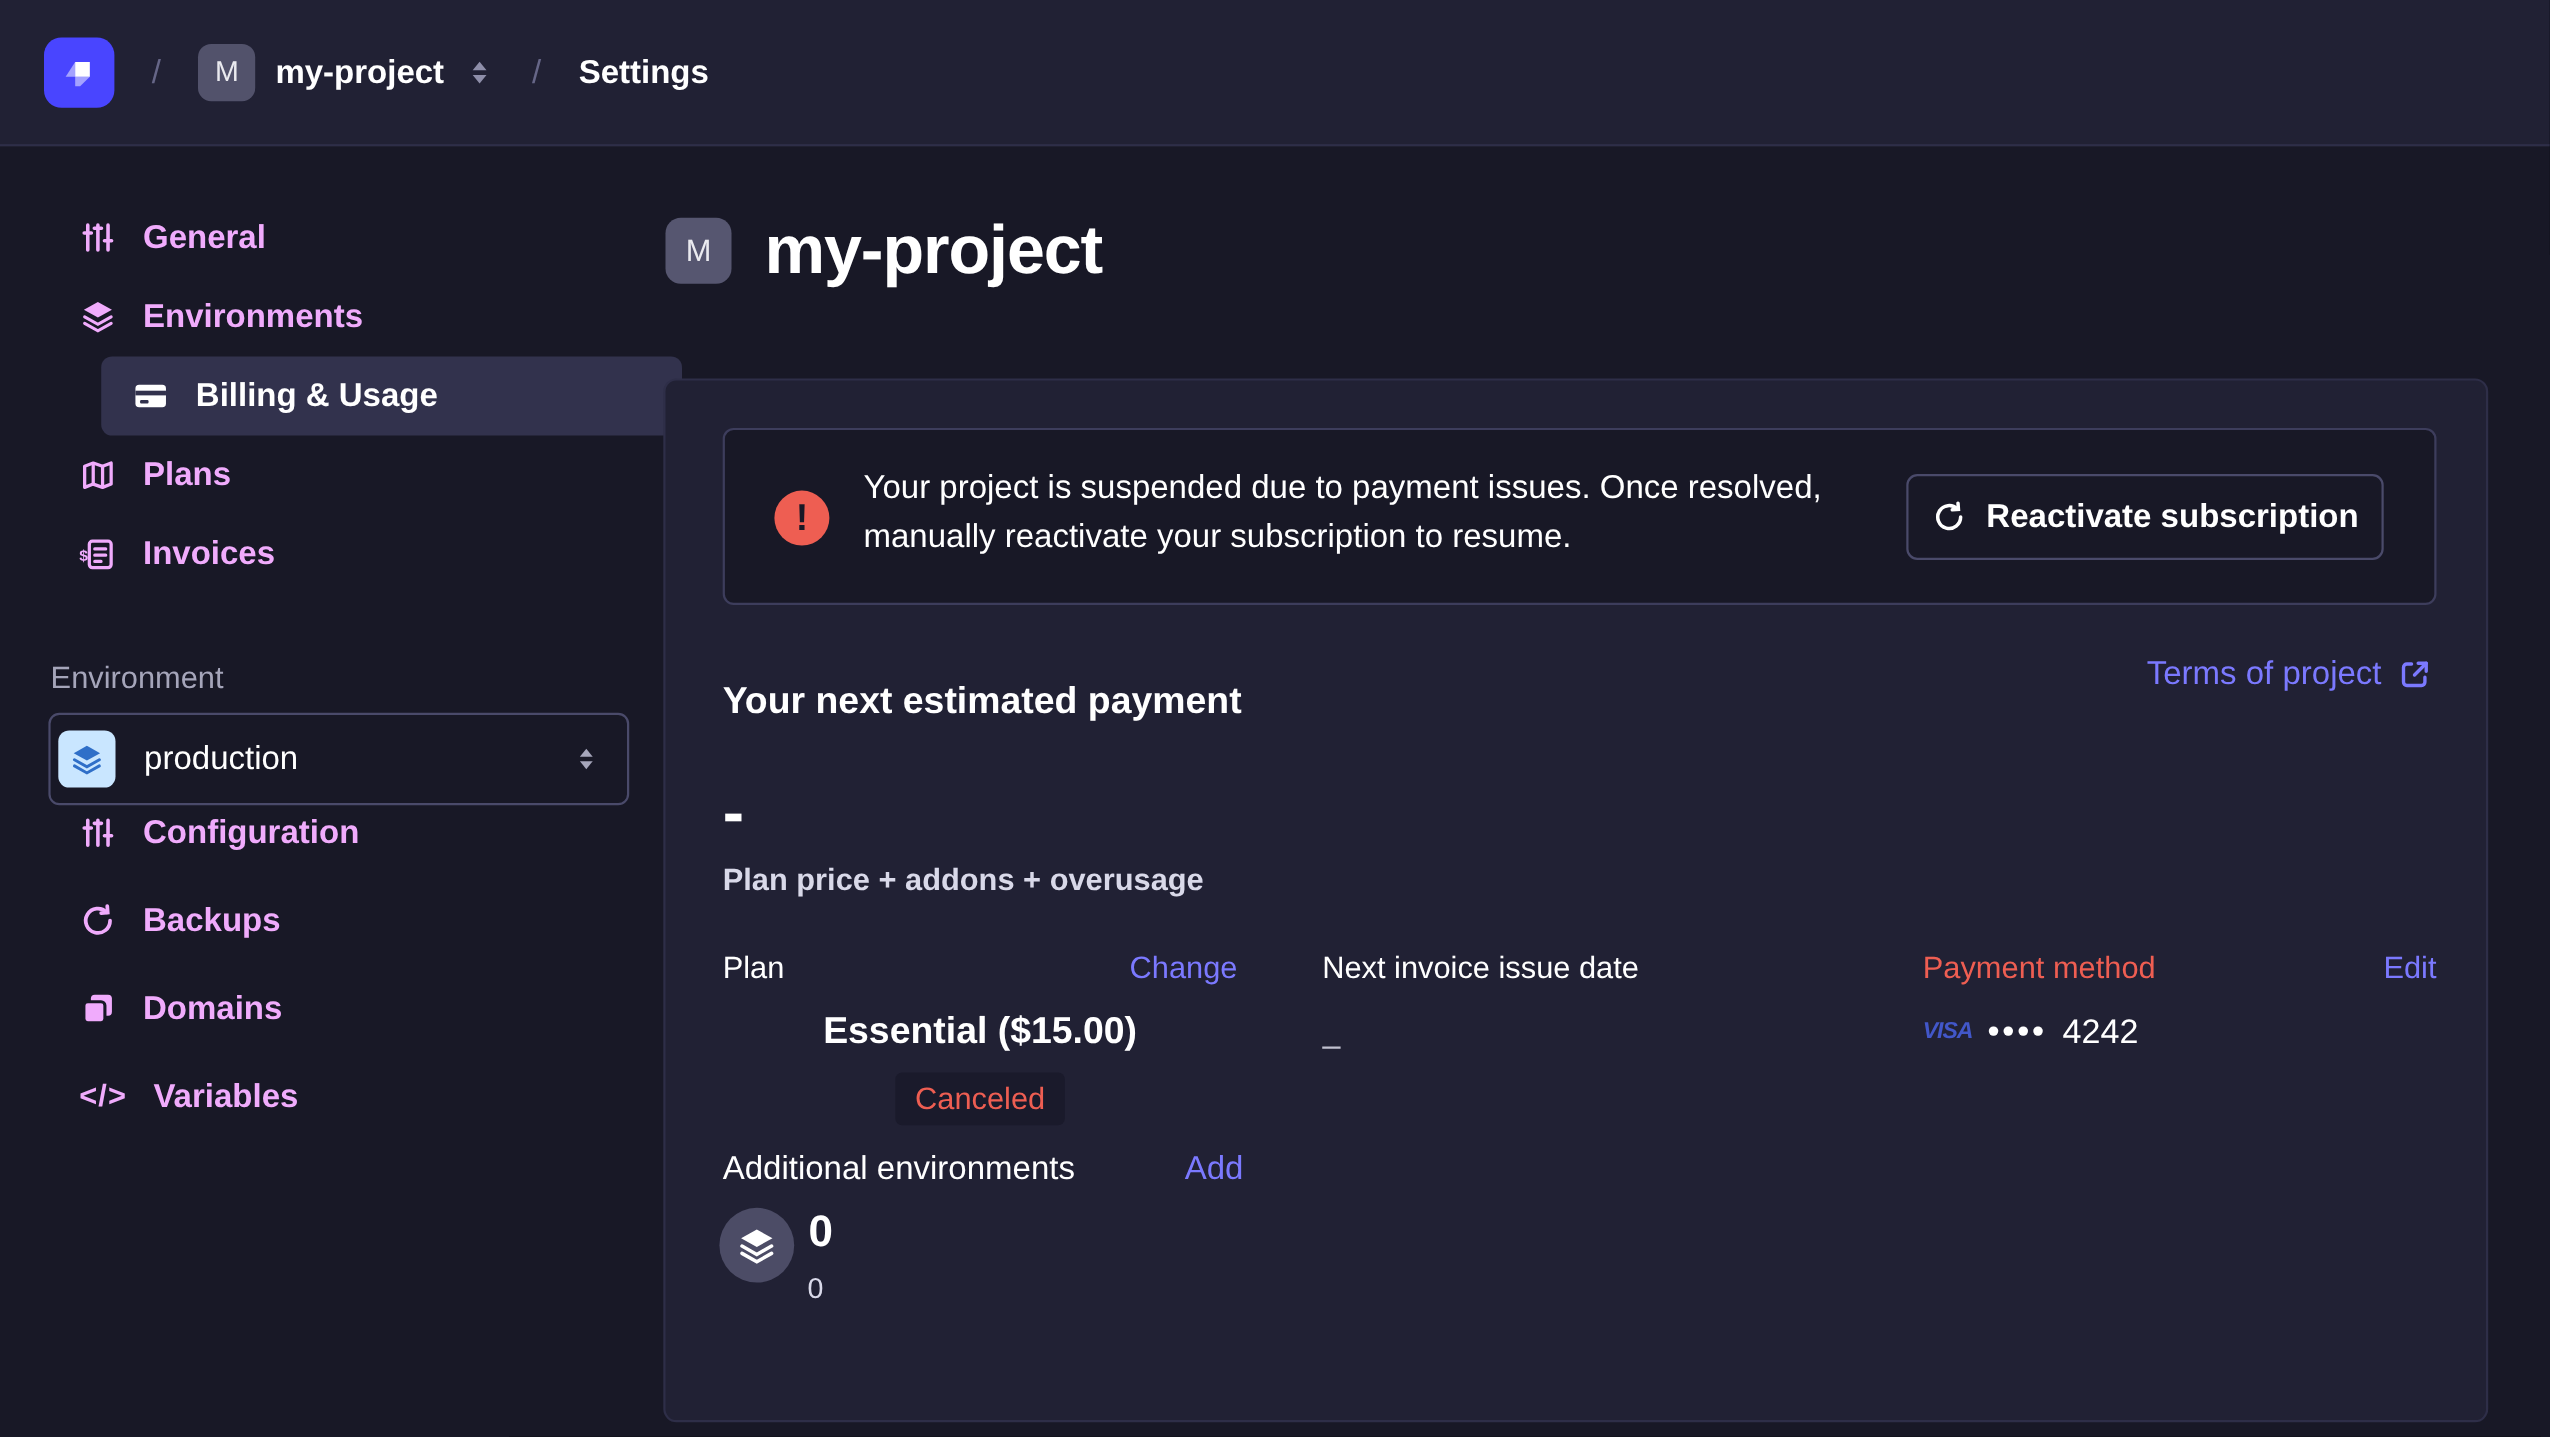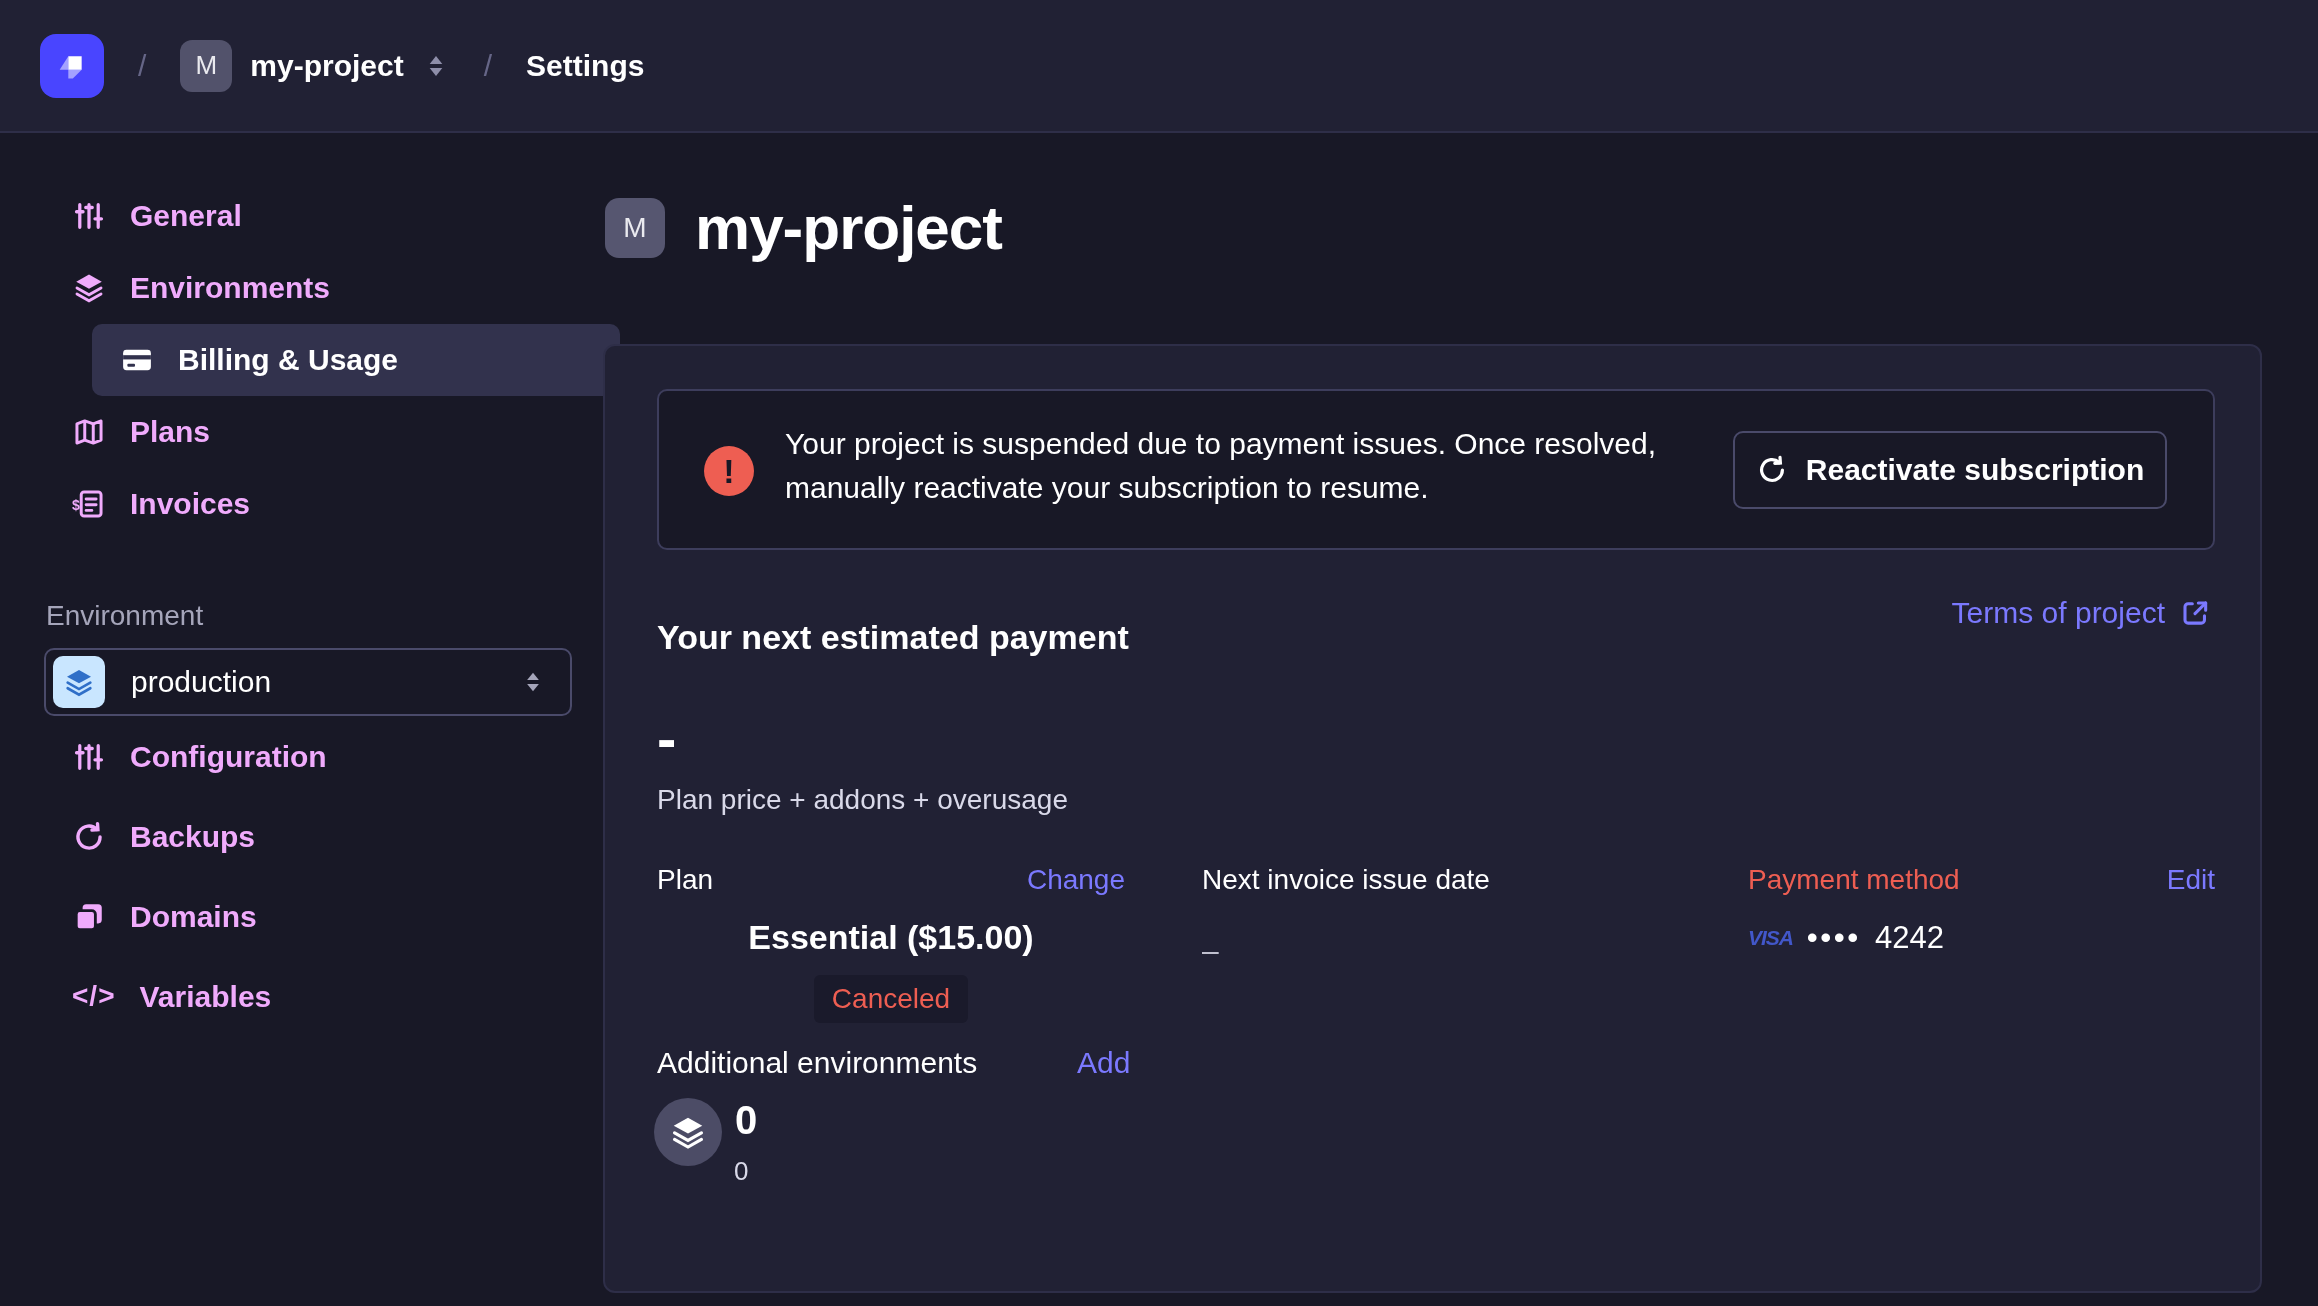--- a/index.html
+++ b/index.html
@@ -35,21 +35,21 @@
         #d9b9ac 20% 31%, #9b7a6d 32% 45%, #5d4a52 46% 62%, #43324a 63% 78%, #8a6f9e 79% 100%);}
 
   
   .side-item{position:absolute;left:44px;width:528px;height:72px;border-radius:10px;
     display:flex;align-items:center;gap:24px;padding-left:28px;color:#f0abfc;
     font-size:30px;font-weight:600;cursor:pointer;}
   .side-item.selected{background:#32324d;color:#ffffff;margin-left:48px;}
   .side-icon{width:34px;height:34px;flex:0 0 auto;}
   .code-glyph{font-size:28px;font-weight:700;letter-spacing:1px;width:auto;}
   .env-label{position:absolute;left:46px;top:600px;font-size:28px;color:#a5a5ba;}
-  .env-select{position:absolute;left:44px;top:648px;width:528px;height:68px;
+  .env-select{position:absolute;left:44px;top:648px;width:528px;height:84px;
     border:2px solid #4a4a6a;border-radius:10px;background:var(--page-bg);
     display:flex;align-items:center;gap:26px;padding:0 24px 0 7px;cursor:pointer;}
   .env-select-icon{width:52px;height:52px;border-radius:10px;background:#c9e6ff;color:#2f6fc8;
     display:flex;align-items:center;justify-content:center;}
   .env-select-value{font-size:30px;font-weight:500;color:#ffffff;}
   .env-select-chevrons{margin-left:auto;color:#a5a5ba;}
 
   
   .title-row{position:absolute;left:605px;top:192px;display:flex;align-items:center;gap:30px;}
   .title-badge{width:60px;height:60px;border-radius:14px;background:#565670;color:#eaeaef;
@@ -67,21 +67,21 @@
   .alert-text{position:absolute;left:126px;top:31px;font-size:30px;line-height:44px;color:#ffffff;}
   .alert-btn{position:absolute;left:1074px;top:40px;width:434px;height:78px;
     border:2px solid #4a4a6a;border-radius:10px;background:transparent;color:#fff;cursor:pointer;
     display:flex;align-items:center;justify-content:center;gap:18px;
     font-size:30px;font-weight:600;font-family:inherit;}
 
   .terms-link{position:absolute;top:250px;right:49px;display:flex;align-items:center;gap:14px;
     color:var(--accent);font-size:30px;cursor:pointer;}
   .pay-heading{position:absolute;left:52px;top:272px;font-size:34px;font-weight:700;}
   .pay-amount{position:absolute;left:52px;top:364px;font-size:58px;font-weight:800;line-height:58px;}
-  .pay-formula{position:absolute;left:52px;top:438px;font-size:28px;color:#d9d9e9;}
+  .pay-formula{position:absolute;left:52px;top:438px;font-size:28px;color:#d9d9e9;font-weight:bold;}
 
   .col{position:absolute;top:518px;}
   .col-head{display:flex;justify-content:space-between;align-items:baseline;font-size:28px;color:#ffffff;}
   .col-plan{left:52px;width:468px;}
   .col-invoice{left:597px;width:420px;}
   .col-method{left:1143px;width:467px;}
   .link{color:var(--accent);cursor:pointer;font-size:28px;}
   .plan-value-row{margin-top:22px;display:flex;align-items:center;gap:18px;flex-direction:column;}
   .plan-value{font-size:34px;font-weight:600;}
   .badge-canceled{height:48px;padding:0 18px;border-radius:6px;background:#1a1a2b;

